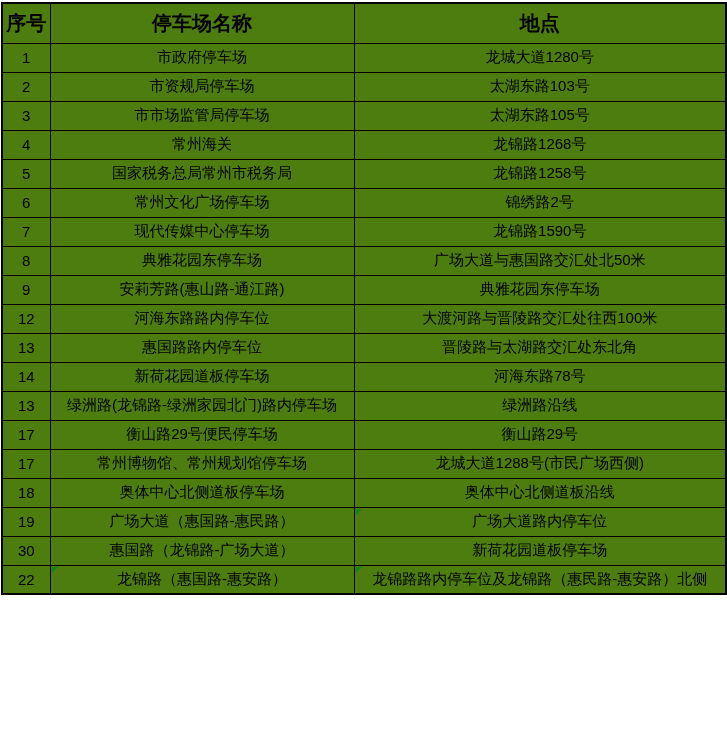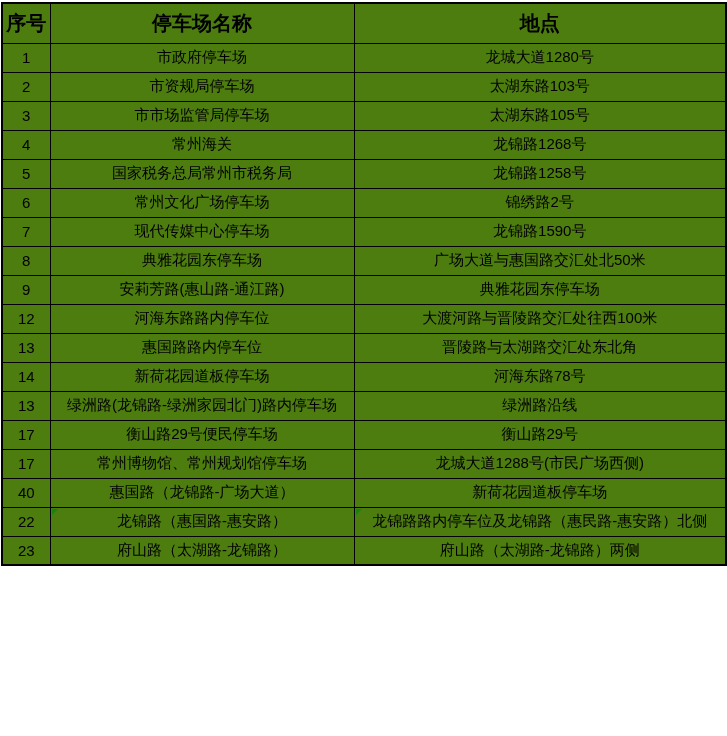--- a/index.html
+++ b/index.html
@@ -132,28 +132,33 @@
         <td>17</td>
         <td>衡山路29号便民停车场</td>
         <td>衡山路29号</td>
       </tr>
       <tr>
         <td>17</td>
         <td>常州博物馆、常州规划馆停车场</td>
         <td>龙城大道1288号(市民广场西侧)</td>
       </tr>
       <tr>
-        <td>40</td>
+        <td>18</td>
+        <td>奥体中心北侧道板停车场</td>
+        <td>奥体中心北侧道板沿线</td>
+      </tr>
+      <tr>
+        <td>19</td>
+        <td>广场大道（惠国路-惠民路）</td>
+        <td>广场大道路内停车位<span class="corner-marker"></span></td>
+      </tr>
+      <tr>
+        <td>30</td>
         <td>惠国路（龙锦路-广场大道）</td>
         <td>新荷花园道板停车场</td>
       </tr>
       <tr>
         <td>22</td>
         <td>龙锦路（惠国路-惠安路）<span class="corner-marker"></span></td>
         <td>龙锦路路内停车位及龙锦路（惠民路-惠安路）北侧<span class="corner-marker"></span></td>
       </tr>
-      <tr>
-        <td>23</td>
-        <td>府山路（太湖路-龙锦路）</td>
-        <td>府山路（太湖路-龙锦路）两侧</td>
-      </tr>
     </tbody>
 </table>
 
 </body></html>

